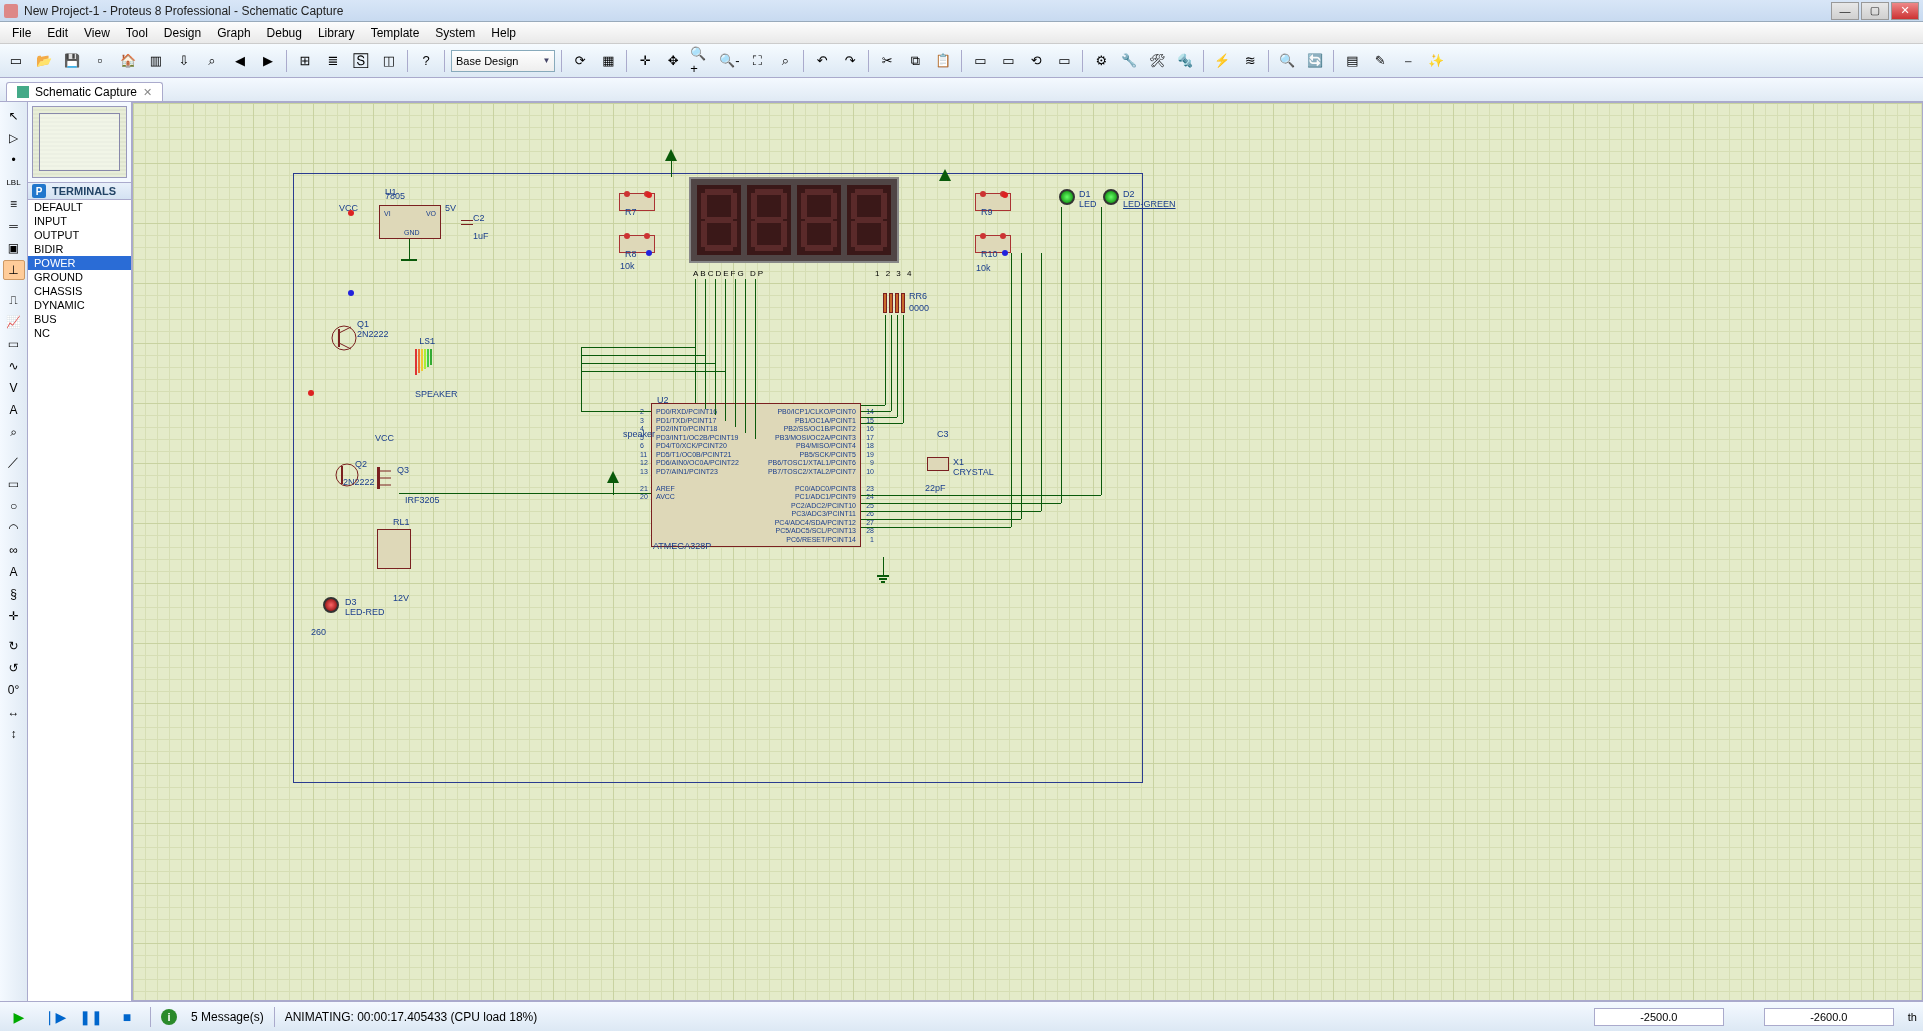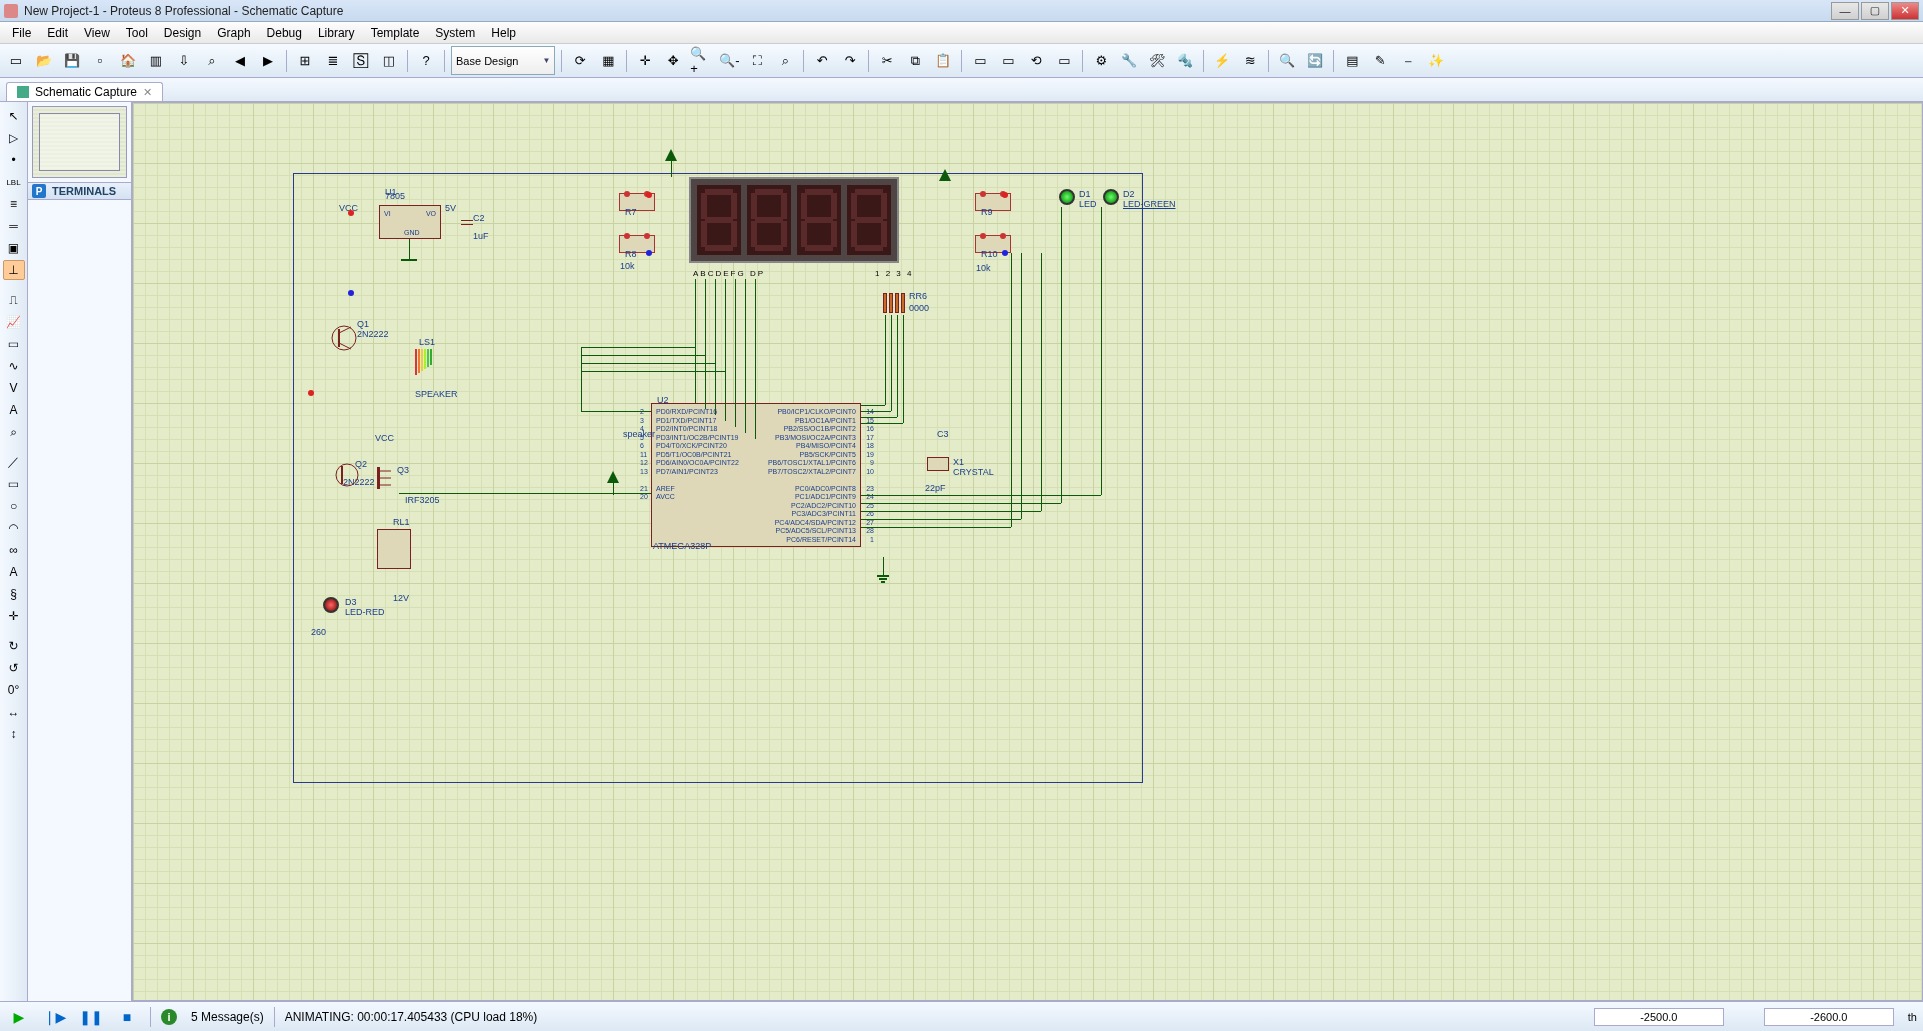--- a/index.html
+++ b/index.html
@@ -15,21 +15,21 @@
 .titlebar .win-btn.close { background: linear-gradient(#e88,#c33); color: #fff; }
 
 
 .menubar { height: 22px; background: linear-gradient(#fdfdfd,#e9e9e9); display: flex; align-items: center; padding: 0 4px; font-size: 12px; border-bottom: 1px solid #ccc; }
 .menubar .menu-item { padding: 2px 8px; cursor: default; }
 
 
 .toolbar { height: 34px; background: linear-gradient(#f6fbff,#dce8f4); border-bottom: 1px solid #aac; display: flex; align-items: center; padding: 0 4px; gap: 4px; }
 .toolbar .tb-btn { width: 24px; height: 24px; display: flex; align-items: center; justify-content: center; font-size: 13px; border: 1px solid transparent; border-radius: 3px; cursor: default; }
 .toolbar .tb-sep { width: 1px; height: 22px; background: #aac; margin: 0 2px; }
-.toolbar .design-combo { height: 29px; font-size: 11px; padding: 0 4px; border: 1px solid #8ab; background: linear-gradient(#fff,#eee); display: flex; align-items: center; gap: 24px; }
+.toolbar .design-combo { height: 22px; font-size: 11px; padding: 0 4px; border: 1px solid #8ab; background: linear-gradient(#fff,#eee); display: flex; align-items: center; gap: 24px; }
 .toolbar .design-combo::after { content: "▼"; font-size: 8px; color: #446; }
 
 
 .tabstrip { height: 24px; background: linear-gradient(#f4f9ff,#e0eaf4); border-bottom: 1px solid #aac; display: flex; align-items: flex-end; padding-left: 6px; }
 .tabstrip .tab { display: flex; align-items: center; gap: 6px; background: #fff; border: 1px solid #aac; border-bottom: none; padding: 2px 10px; font-size: 12px; border-radius: 3px 3px 0 0; }
 .tabstrip .tab .tab-icon { width: 12px; height: 12px; background: #4a8; }
 .tabstrip .tab .close-x { font-size: 11px; color: #888; cursor: default; }
 
 
 .main { flex: 1; display: flex; min-height: 0; }
@@ -258,20 +258,32 @@
     </div>
 
   <div class="side-panel">
     <div class="overview">
       <div class="ov-contents"></div>
     </div>
     <div class="picker-head">
       <span class="P">P</span>
       <span>TERMINALS</span>
     </div>
+    <div class="term-list" id="termList">
+        <div class="term">DEFAULT</div>
+        <div class="term">INPUT</div>
+        <div class="term">OUTPUT</div>
+        <div class="term">BIDIR</div>
+        <div class="term selected">POWER</div>
+        <div class="term">GROUND</div>
+        <div class="term">CHASSIS</div>
+        <div class="term">DYNAMIC</div>
+        <div class="term">BUS</div>
+        <div class="term">NC</div>
+      </div>
   </div>
 
   <div class="canvas-wrap">
     <div class="canvas">
       <div class="sheet-border" style="left:160px; top:70px; width:850px; height:610px;"></div>
 
       <div class="comp" style="left:252px; top:84px;">U1</div>
       <div class="comp" style="left:252px; top:88px;">7805</div>
       <div class="chip" style="left:246px; top:102px; width:62px; height:34px;">
         <div class="pin-lbl" style="left:4px; top:4px;">VI</div>
@@ -292,21 +304,21 @@
       <div class="wire h" style="left:268px; top:156px; width:16px; height:2px; background:#0a5a0a;"></div>
 
       <div class="comp" style="left:224px; top:216px;">Q1</div>
       <div class="comp" style="left:224px; top:226px;">2N2222</div>
       <svg style="position:absolute; left:196px; top:220px;" width="30" height="30">
         <circle cx="15" cy="15" r="12" fill="none" stroke="#7a2020"></circle>
         <line x1="10" y1="6" x2="10" y2="24" stroke="#7a2020" stroke-width="2"></line>
         <line x1="10" y1="10" x2="22" y2="4" stroke="#7a2020"></line>
         <line x1="10" y1="20" x2="22" y2="26" stroke="#7a2020"></line>
       </svg>
-      <div class="comp" style="left:286px; top:234px;">LS1</div>
+      <div class="comp" style="left:286px; top:234px;font-family:Liberation Mono, monospace;">LS1</div>
       <div class="speaker" style="left:282px; top:246px;">
         <div class="bars">
           <div style="background:#d33;height:26px"></div>
             <div style="background:#e73;height:24px"></div>
           <div style="background:#ec3;height:22px"></div>
             <div style="background:#ae3;height:20px"></div>
           <div style="background:#4c4;height:18px"></div>
             <div style="background:#3a3;height:16px"></div>
         </div>
       </div>

